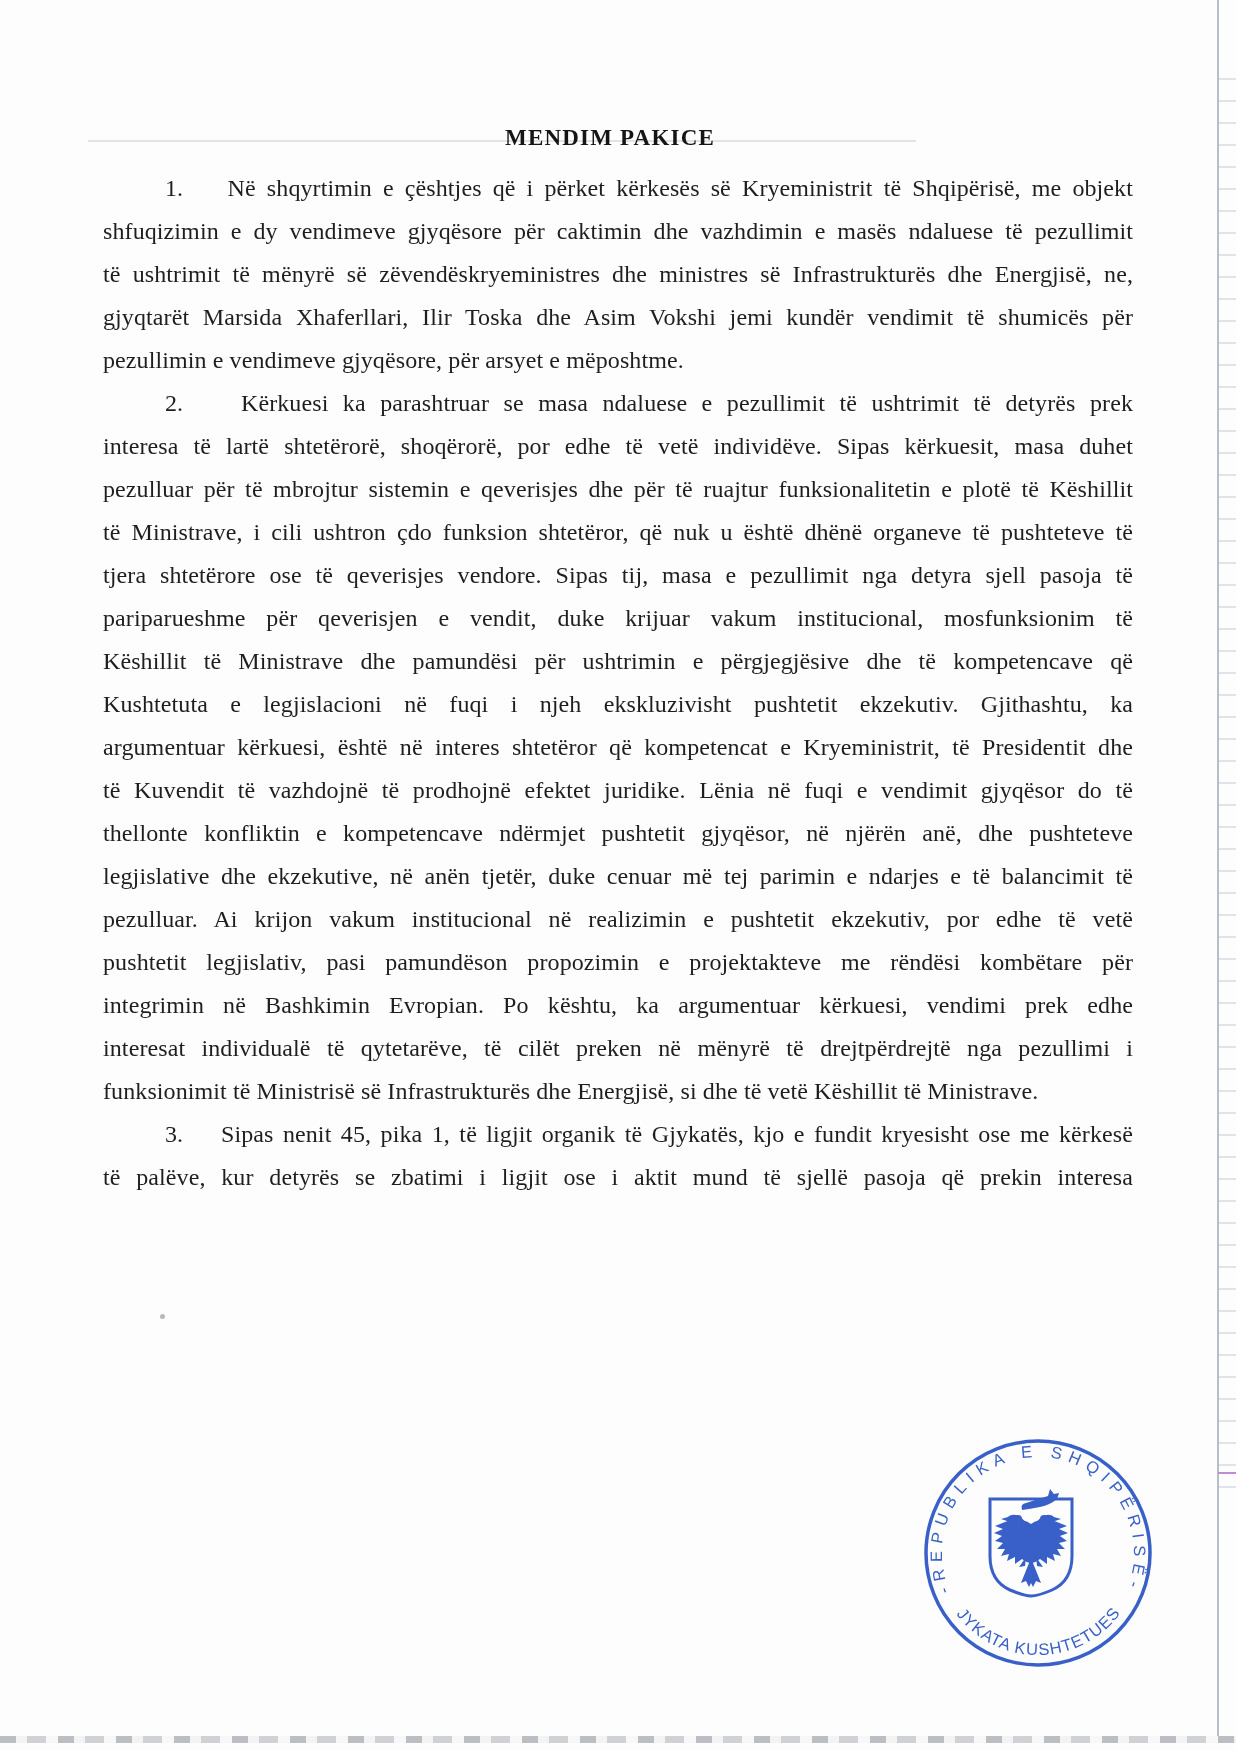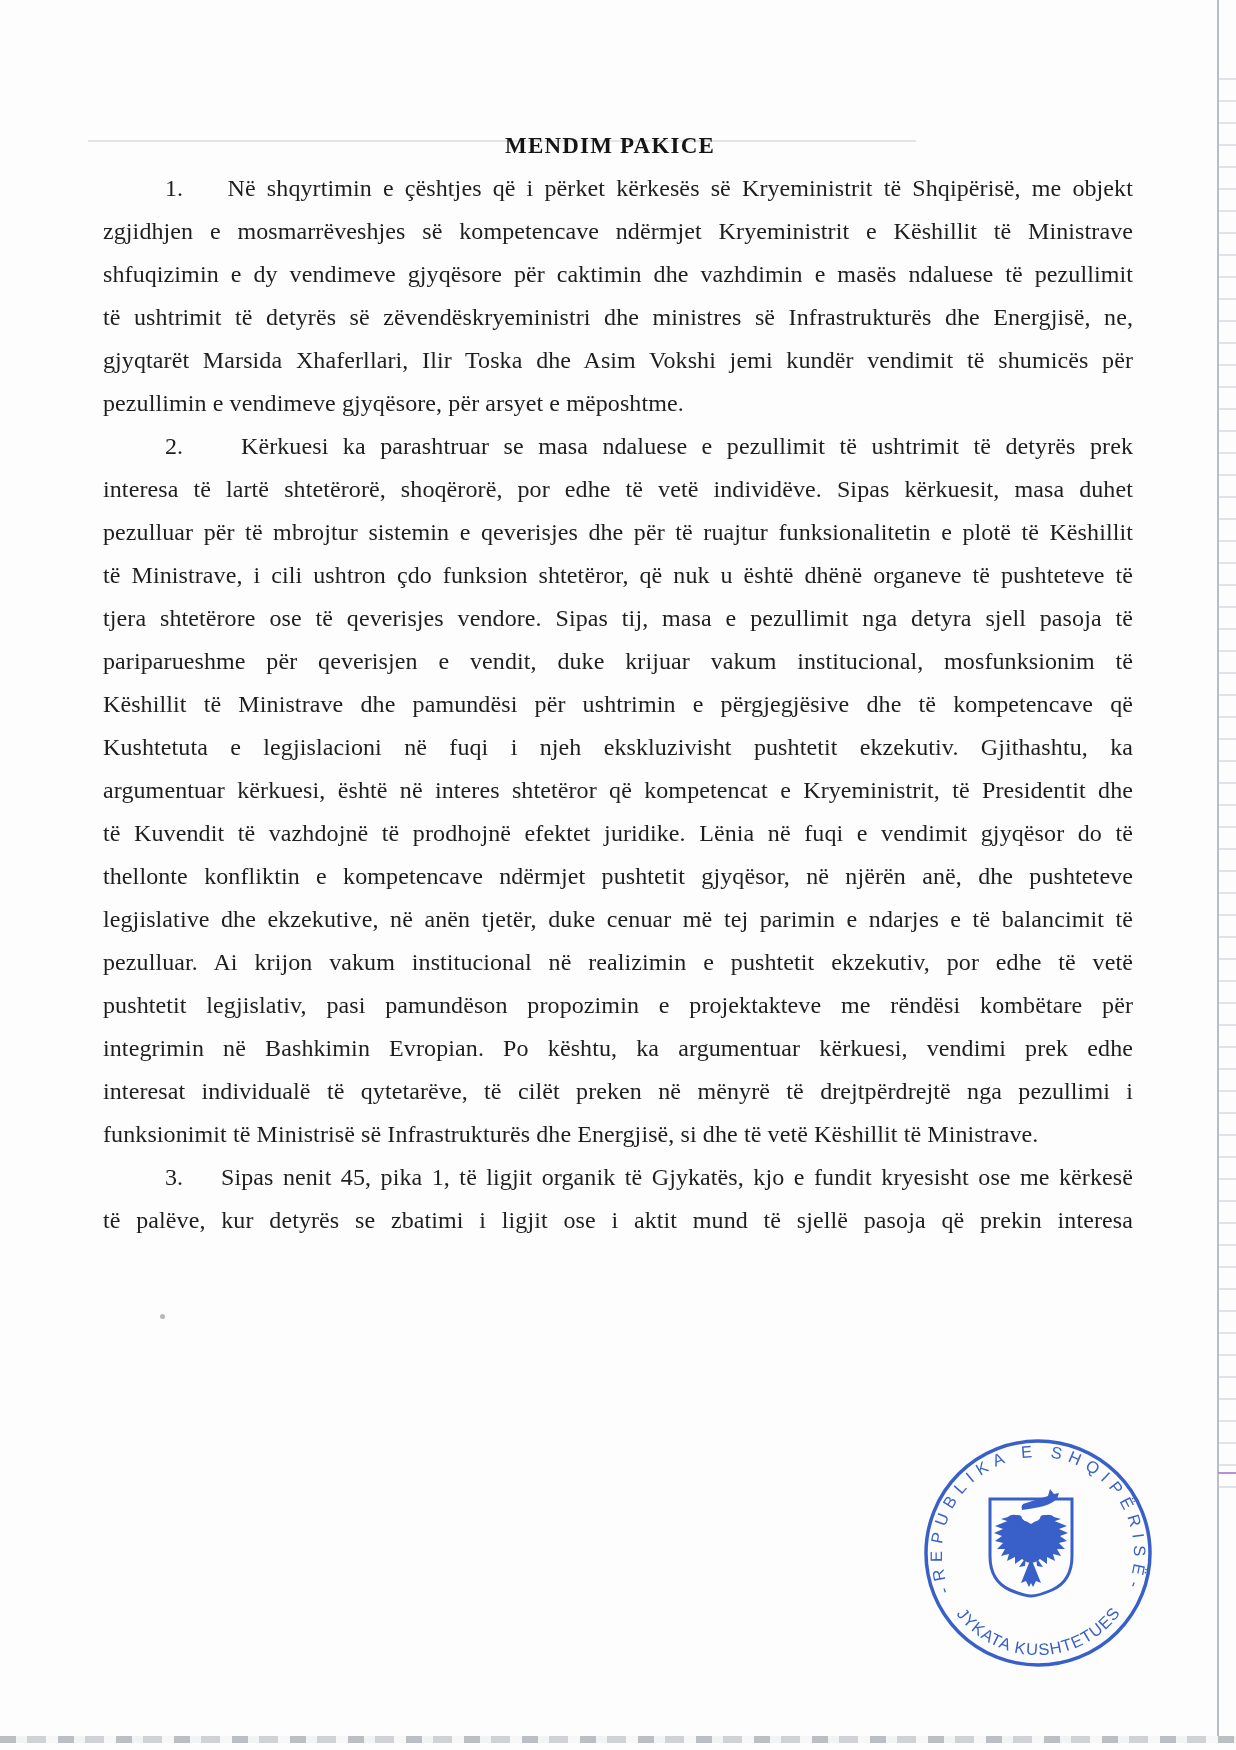--- a/index.html
+++ b/index.html
@@ -3,21 +3,21 @@
 <meta charset="utf-8">
 <style>
   html,body{margin:0;padding:0;background:#ffffff;}
   .page{
     position:relative;width:1236px;height:1750px;overflow:hidden;
     background:#fdfdfd;
     font-family:"Liberation Serif","DejaVu Serif",serif;
     color:#1e1e1e;
   }
   .doc-title{
-    position:absolute;left:90px;top:124px;width:1040px;height:43px;
+    position:absolute;left:90px;top:116px;width:1040px;height:43px;
     line-height:43px;text-align:center;font-weight:bold;font-size:23px;
     letter-spacing:1.2px;color:#151515;
   }
   .text-block{
     position:absolute;left:103px;top:167px;width:1030px;
     font-size:24px;letter-spacing:0.1px;
   }
   .line{
     height:43px;line-height:43px;white-space:normal;
     text-align:justify;text-align-last:justify;
@@ -65,23 +65,22 @@
 <body>
 
 <div class="page">
 
   <div class="scan-line-top"></div>
 
   <div class="doc-title">MENDIM PAKICE</div>
 
   <div class="text-block">
       <div class="line indent">1.&nbsp;&nbsp;&nbsp;&nbsp;Në shqyrtimin e çështjes që i përket kërkesës së Kryeministrit të Shqipërisë, me objekt</div>
-      <div class="line">zgjidhjen e mosmarrëveshjes së kompetencave ndërmjet Kryeministrit e Këshillit të Ministrave</div>
       <div class="line">shfuqizimin e dy vendimeve gjyqësore për caktimin dhe vazhdimin e masës ndaluese të pezullimit</div>
-      <div class="line">të ushtrimit të detyrës së zëvendëskryeministri dhe ministres së Infrastrukturës dhe Energjisë, ne,</div>
+      <div class="line">të ushtrimit të mënyrë së zëvendëskryeministres dhe ministres së Infrastrukturës dhe Energjisë, ne,</div>
       <div class="line">gjyqtarët Marsida Xhaferllari, Ilir Toska dhe Asim Vokshi jemi kundër vendimit të shumicës për</div>
       <div class="line para-end">pezullimin e vendimeve gjyqësore, për arsyet e mëposhtme.</div>
       <div class="line indent">2.&nbsp;&nbsp;&nbsp;&nbsp;Kërkuesi ka parashtruar se masa ndaluese e pezullimit të ushtrimit të detyrës prek</div>
       <div class="line">interesa të lartë shtetërorë, shoqërorë, por edhe të vetë individëve. Sipas kërkuesit, masa duhet</div>
       <div class="line">pezulluar për të mbrojtur sistemin e qeverisjes dhe për të ruajtur funksionalitetin e plotë të Këshillit</div>
       <div class="line">të Ministrave, i cili ushtron çdo funksion shtetëror, që nuk u është dhënë organeve të pushteteve të</div>
       <div class="line">tjera shtetërore ose të qeverisjes vendore. Sipas tij, masa e pezullimit nga detyra sjell pasoja të</div>
       <div class="line">pariparueshme për qeverisjen e vendit, duke krijuar vakum institucional, mosfunksionim të</div>
       <div class="line">Këshillit të Ministrave dhe pamundësi për ushtrimin e përgjegjësive dhe të kompetencave që</div>
       <div class="line">Kushtetuta e legjislacioni në fuqi i njeh ekskluzivisht pushtetit ekzekutiv. Gjithashtu, ka</div>

